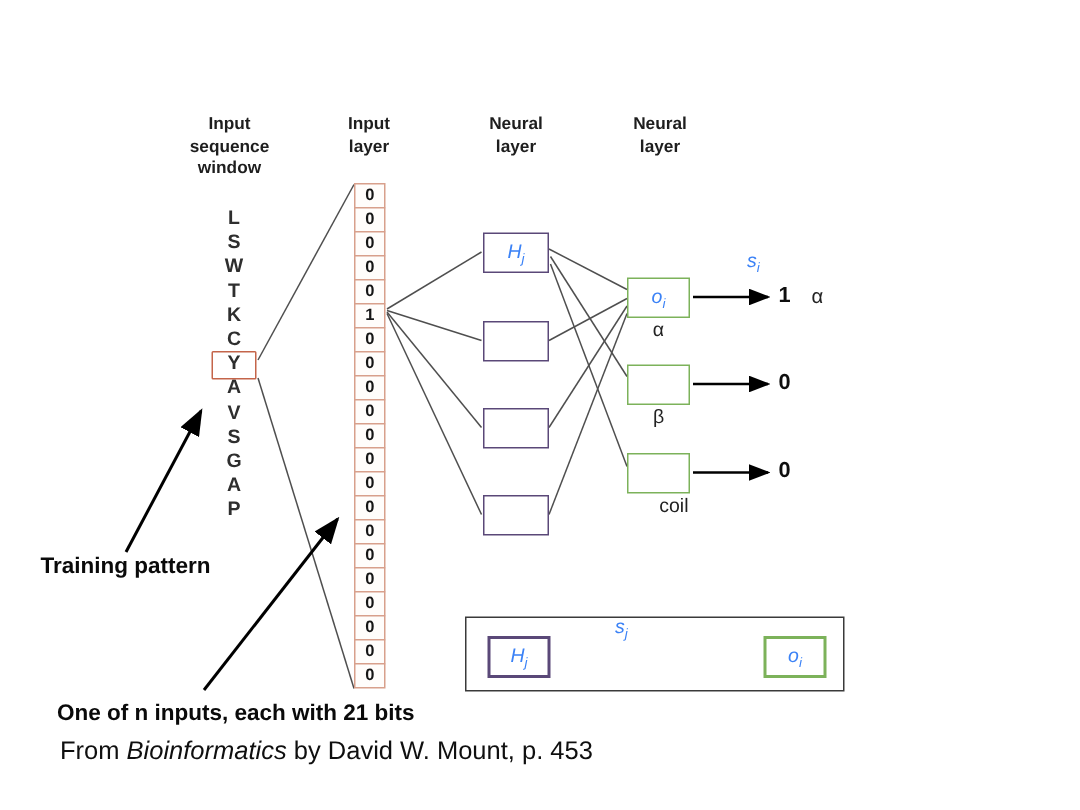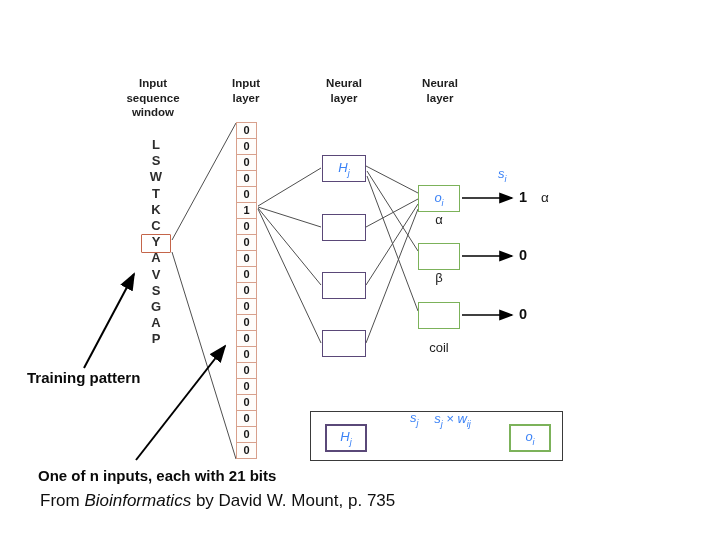--- a/index.html
+++ b/index.html
@@ -140,36 +140,35 @@
   <div class="abs hbox" style="top:272px;"></div>
   <div class="abs hbox" style="top:330px;"></div>
 
   <div class="abs obox" style="top:185px;">
     <span class="mlabel"><i>o</i><sub>i</sub></span>
   </div>
   <div class="abs obox" style="top:243px;"></div>
   <div class="abs obox" style="top:302px;"></div>
   <div class="abs classlab" style="top:212px;">α</div>
   <div class="abs classlab" style="top:270px;">β</div>
-  <div class="abs classlab" style="top:340px;">coil</div>
+  <div class="abs classlab" style="top:329px;text-align:right;">coil</div>
 
   <span class="abs mlabel" style="left:498px;top:166px;"><i>s</i><sub>i</sub></span>
   <span class="abs predval" style="left:519px;top:189px;">1</span>
   <span class="abs predgreek" style="left:541px;top:190px;">α</span>
   <span class="abs predval" style="left:519px;top:247px;">0</span>
   <span class="abs predval" style="left:519px;top:306px;">0</span>
 
   <div class="abs inset">
     <div class="hj">
       <span class="mlabel"><i>H</i><sub>j</sub></span>
     </div>
     <span class="mlabel sj"><i>s</i><sub>j</sub></span>
-    <span class="mlabel wform"><i>s</i><sub>j</sub><span> × </span><i>w</i><sub>ij</sub></span>
     <div class="oi">
       <span class="mlabel"><i>o</i><sub>i</sub></span>
     </div>
   </div>
 
   <div class="abs note-bold" style="left:27px;top:369px;">Training pattern</div>
   <div class="abs note-bold" style="left:38px;top:467px;">One of n inputs, each with 21 bits</div>
-  <div class="abs source"><span>From </span><i>Bioinformatics</i><span> by David W. Mount, p. 735</span></div>
+  <div class="abs source"><span>From </span><i>Bioinformatics</i><span> by David W. Mount, p. 453</span></div>
 
 </div>
 
 </body></html>

